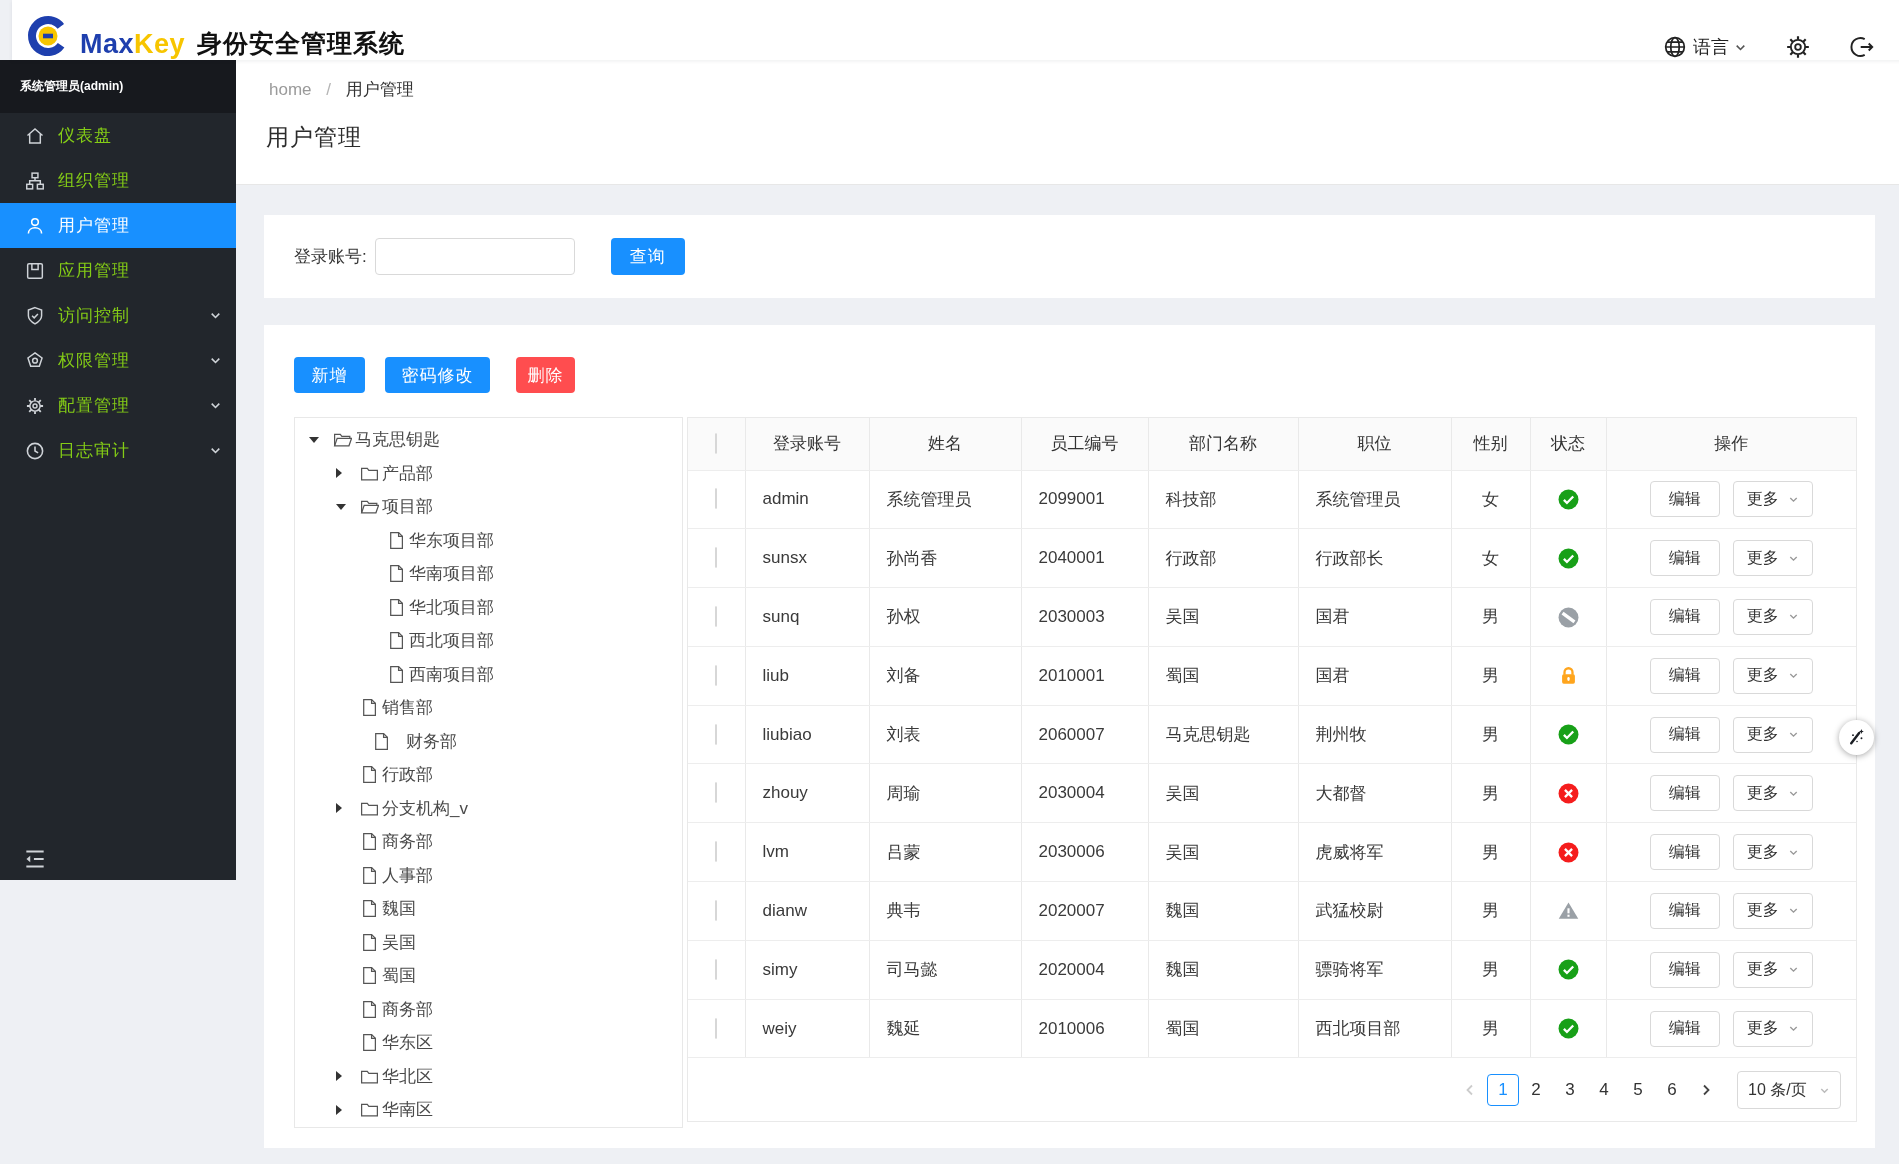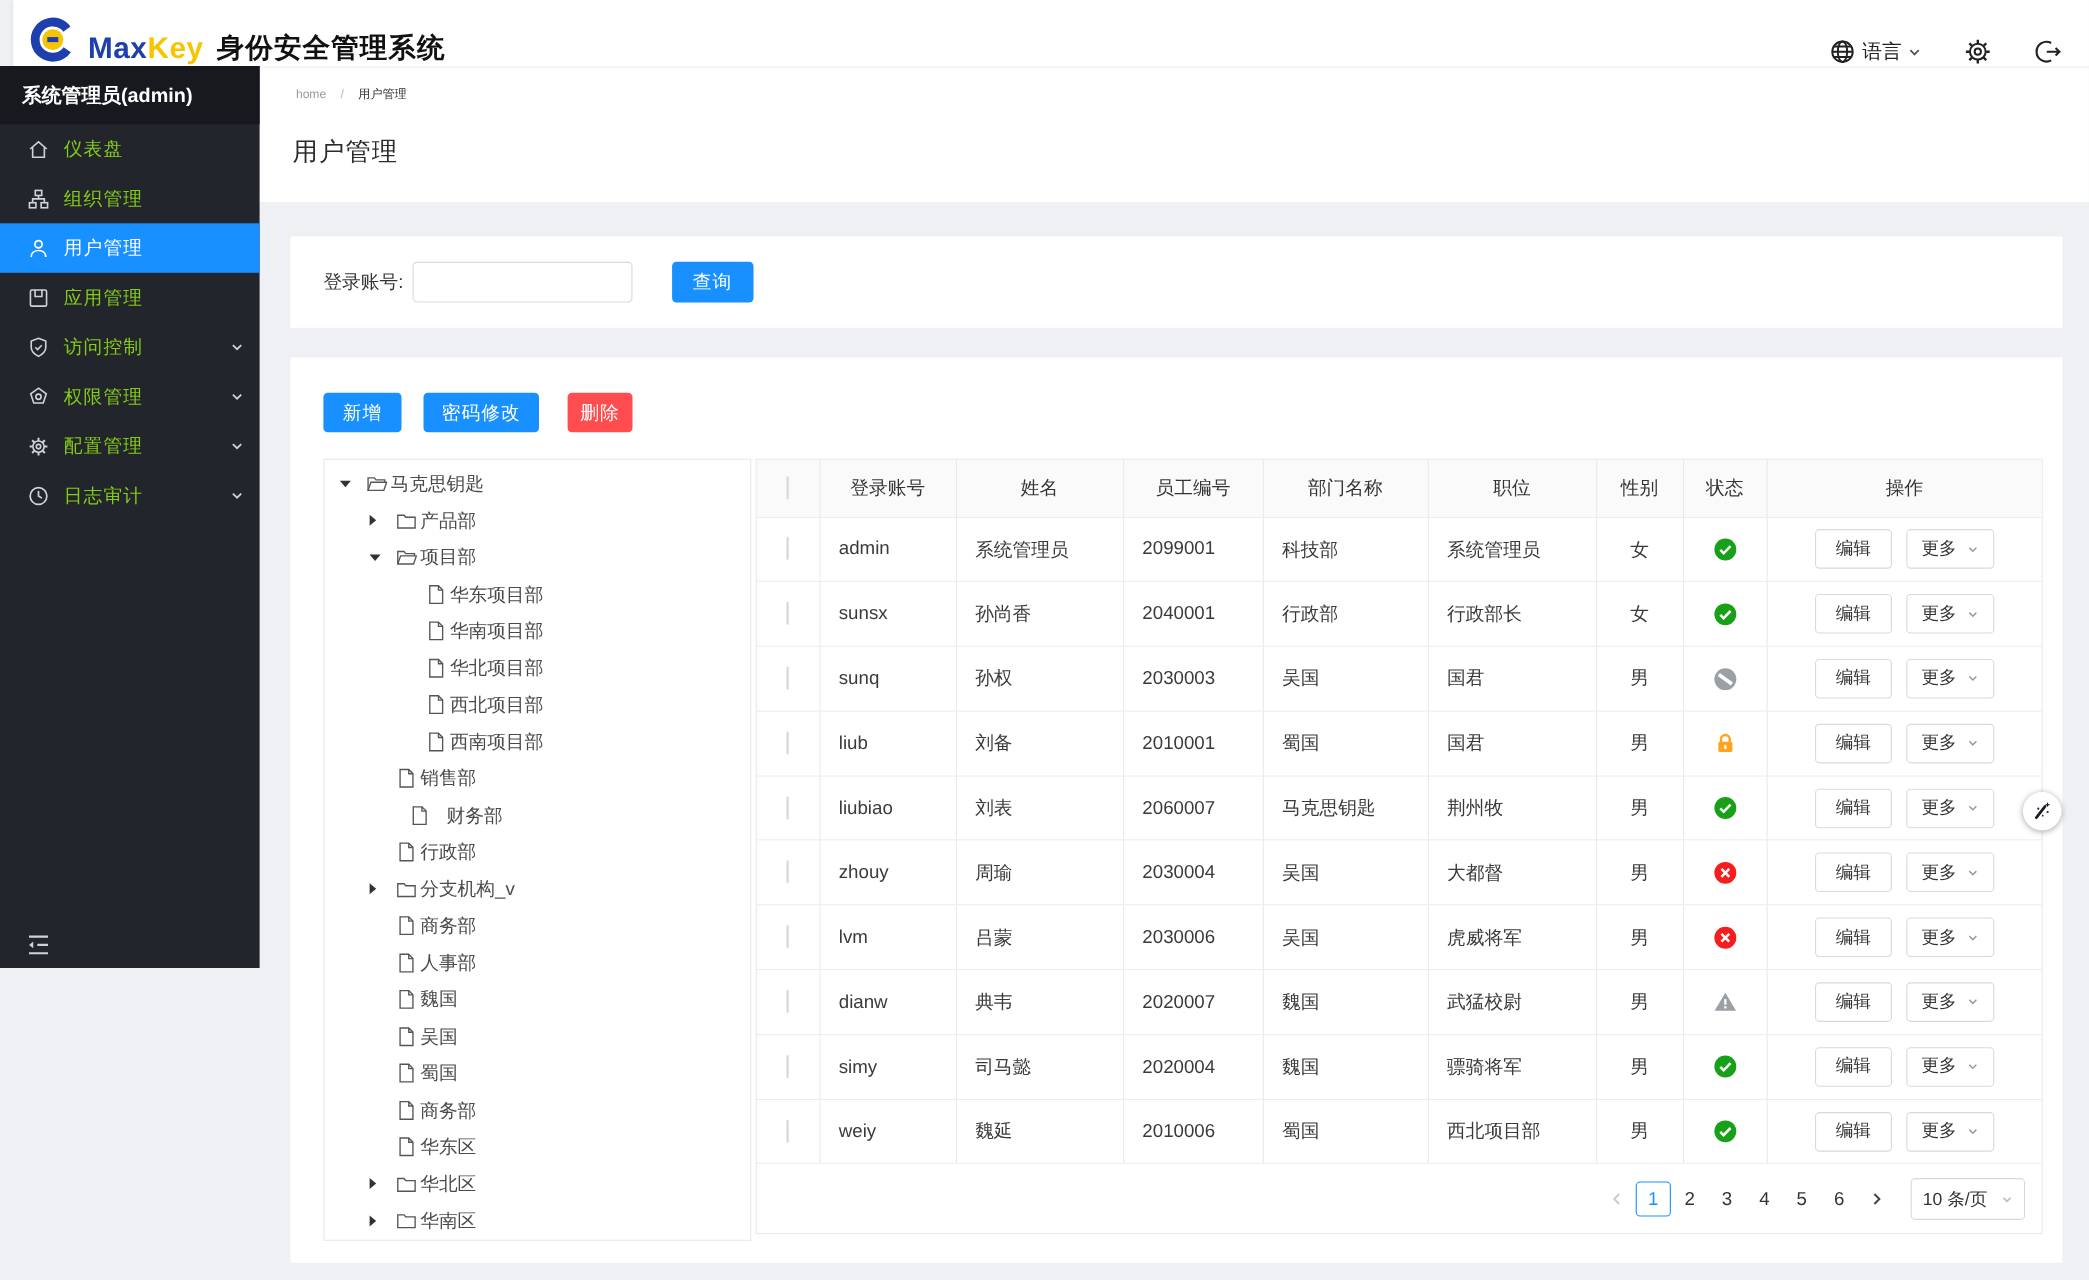--- a/index.html
+++ b/index.html
@@ -16,37 +16,37 @@
   .brand-title { font-size:25px; font-weight:bold; color:#111; margin-left:12px; letter-spacing:1px; }
   .topbar-spacer { flex:1; }
   .top-right { display:flex; align-items:center; gap:38px; margin-right:36px; }
   .lang-group { display:flex; align-items:center; gap:5px; cursor:pointer; }
   .lang-label { font-size:18px; color:#222; }
   .top-icon { width:26px; height:26px; display:inline-flex; }
   .top-icon svg { width:100%; height:100%; }
 
   
   #sidebar { position:absolute; left:0; top:60px; width:236px; height:820px; background:#22262c; z-index:4; }
-  .side-user { height:53px; background:#17191e; color:#fff; font-size:18px; font-weight:bold;
+  .side-user { height:53px; background:#17191e; color:#fff; font-size:12px; font-weight:bold;
                display:flex; align-items:center; padding-left:20px; }
   .side-item { height:45px; display:flex; align-items:center; padding:0 14px 0 24px;
                color:#84cc16; font-size:17px; cursor:pointer; }
   .side-item.active { background:#1890ff; color:#fff; }
   .sicon { width:22px; height:22px; margin-right:12px; display:inline-flex; flex:none; }
   .sicon svg { width:100%; height:100%; }
   .slabel { flex:1; letter-spacing:1px; }
   .schev { width:13px; height:13px; display:inline-flex; }
   .schev svg { width:100%; height:100%; }
   .side-collapse { position:absolute; left:22px; bottom:8px; width:26px; height:26px; cursor:pointer; }
   .side-collapse svg { width:100%; height:100%; }
 
   
   #content-top { position:absolute; left:236px; top:60px; width:1663px; height:125px;
                  background:#fff; border-bottom:1px solid #e7e7e7; }
-  .breadcrumb { position:absolute; left:33px; top:18px; font-size:11px; }
+  .breadcrumb { position:absolute; left:33px; top:18px; font-size:17px; }
   .bc-home { color:#9a9a9a; cursor:pointer; }
   .bc-sep { color:#b5b5b5; margin:0 10px; }
   .bc-cur { color:#333; }
   .page-title { position:absolute; left:30px; top:62px; font-size:23px; font-weight:500; color:#2b2b2b; letter-spacing:1px; }
 
   
   #search-card { position:absolute; left:264px; top:215px; width:1611px; height:83px; background:#fff;
                  display:flex; align-items:center; padding-left:30px; }
   .search-label { font-size:17px; color:#333; }
   .search-input { width:200px; height:37px; border:1px solid #d9d9d9; border-radius:4px; margin-left:8px;

